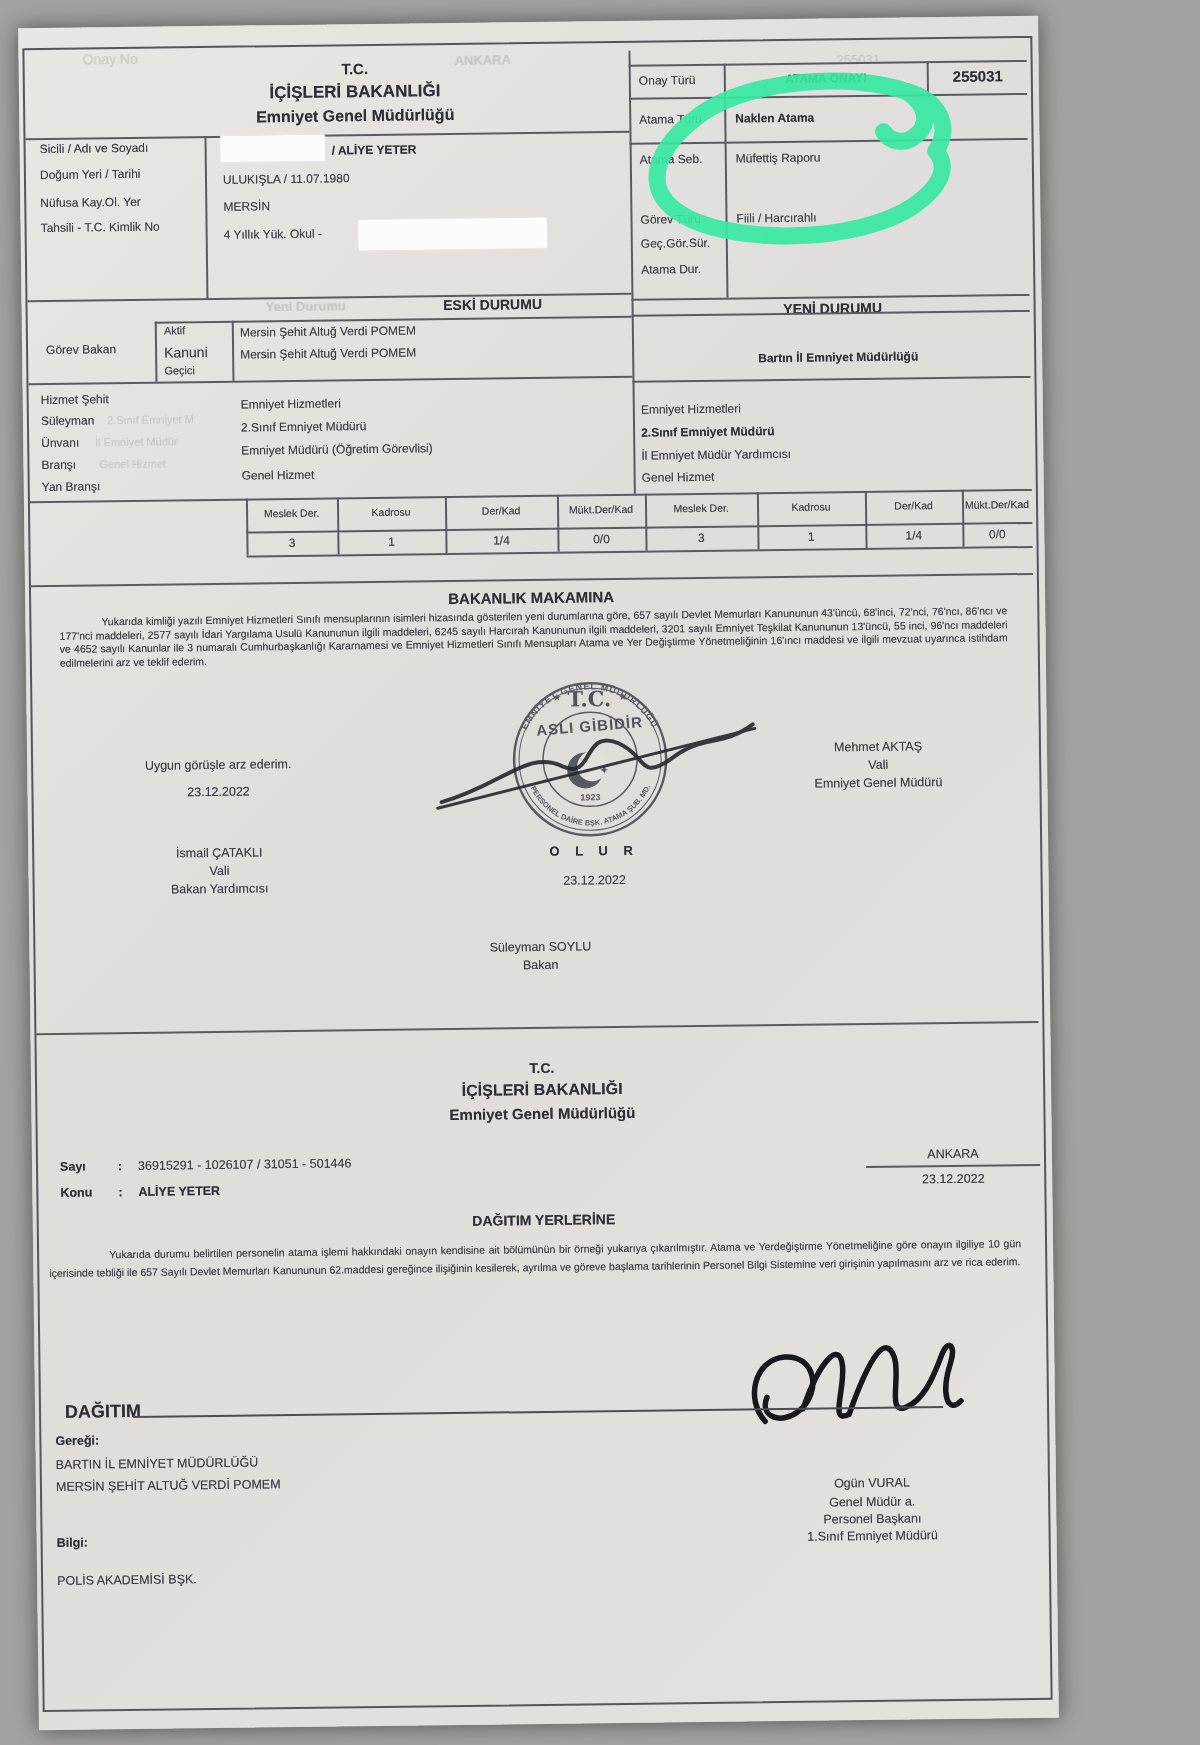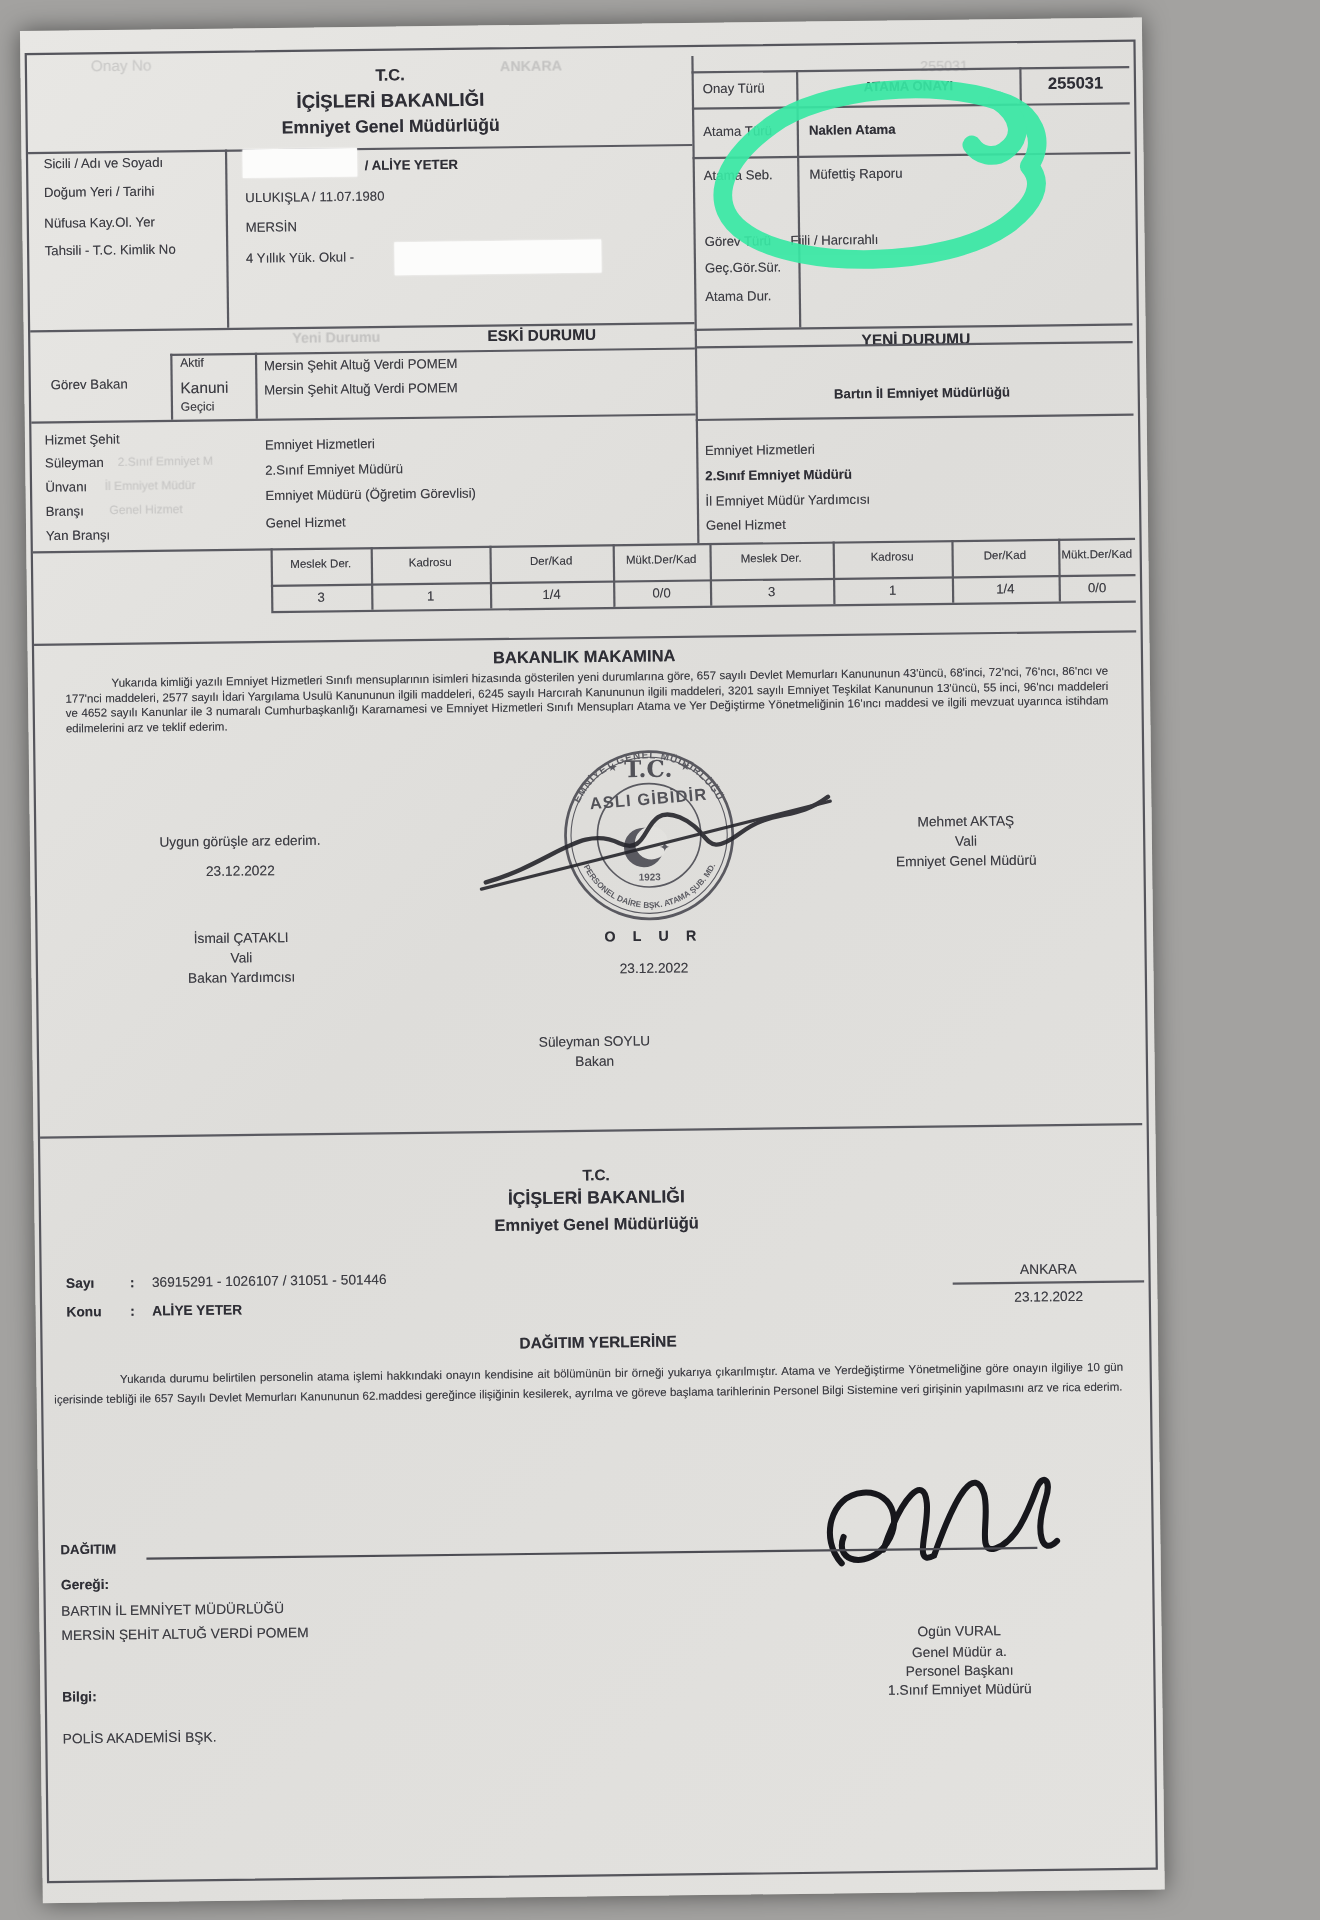--- a/index.html
+++ b/index.html
@@ -43,21 +43,21 @@
 
   <div class="t" style="left:614px;top:31px">Onay Türü</div>
   <div class="t b c" style="left:702px;top:31px;width:198px">ATAMA ONAYI</div>
   <div class="t b c" style="left:904px;top:29px;width:98px;font-size:15px">255031</div>
 
   <div class="t" style="left:614px;top:70px">Atama Türü</div>
   <div class="t b" style="left:710px;top:70px">Naklen Atama</div>
   <div class="t" style="left:614px;top:110px">Atama Seb.</div>
   <div class="t" style="left:710px;top:110px">Müfettiş Raporu</div>
   <div class="t" style="left:614px;top:170px">Görev Türü</div>
-  <div class="t" style="left:692px;top:170px">Fiili / Harcırahlı</div>
+  <div class="t" style="left:710px;top:170px">Fiili / Harcırahlı</div>
   <div class="t" style="left:614px;top:194px">Geç.Gör.Sür.</div>
   <div class="t" style="left:614px;top:220px">Atama Dur.</div>
 
   <svg style="left:600px;top:14px;width:360px;height:200px" viewBox="0 0 360 200">
     <g fill="none" stroke="#38e8a4" stroke-width="17" stroke-linecap="round" opacity="0.92">
       <path d="M 310,98 C 326,76 316,48 282,38 C 226,18 124,24 76,58 C 28,92 16,132 52,156 C 100,190 232,190 288,152 C 314,134 324,114 310,98"></path>
       <path d="M 282,38 C 302,52 306,72 288,84 C 278,91 264,88 258,78"></path>
     </g>
   </svg>
 
@@ -211,21 +211,21 @@
   <div class="t b c" style="left:280px;top:1168px;width:450px;font-size:14px">DAĞITIM YERLERİNE</div>
   <div class="t j" style="left:10px;top:1196px;width:972px;font-size:10.5px;line-height:18px;text-indent:60px">Yukarıda durumu belirtilen personelin atama işlemi hakkındaki onayın kendisine ait bölümünün bir örneği yukarıya çıkarılmıştır. Atama ve Yerdeğiştirme Yönetmeliğine göre onayın ilgiliye 10 gün içerisinde tebliği ile 657 Sayılı Devlet Memurları Kanununun 62.maddesi gereğince ilişiğinin kesilerek, ayrılma ve göreve başlama tarihlerinin Personel Bilgi Sistemine veri girişinin yapılmasını arz ve rica ederim.</div>
 
   <svg style="left:696px;top:1288px;width:230px;height:130px" viewBox="0 0 230 130">
     <g fill="none" stroke="#17171c" stroke-width="5.5" stroke-linecap="round">
       <path d="M 28,92 C 8,70 18,30 48,28 C 78,26 86,62 62,82 C 44,96 22,88 30,68"></path>
       <path d="M 66,80 C 84,30 104,12 106,38 C 108,62 92,96 112,86 C 134,26 150,6 158,30 C 164,50 150,86 168,80 C 186,74 196,52 206,26 C 212,12 220,18 214,36 C 204,66 210,88 224,74"></path>
     </g>
   </svg>
 
-  <div class="t b" style="left:14px;top:1352px;font-size:12px">DAĞITIM</div>
+  <div class="t b" style="left:24px;top:1352px;font-size:18px">DAĞITIM</div>
   <div class="hl" style="left:92px;top:1367px;width:810px;height:2px;background:#4c4c53"></div>
   <div class="t b" style="left:14px;top:1384px;font-size:12.5px">Gereği:</div>
   <div class="t" style="left:14px;top:1408px;font-size:12.5px">BARTIN İL EMNİYET MÜDÜRLÜĞÜ</div>
   <div class="t" style="left:14px;top:1430px;font-size:12.5px">MERSİN ŞEHİT ALTUĞ VERDİ POMEM</div>
 
   <div class="t c" style="left:700px;top:1436px;width:260px;font-size:12.5px">Ogün VURAL</div>
   <div class="t c" style="left:700px;top:1455px;width:260px;font-size:12.5px">Genel Müdür a.</div>
   <div class="t c" style="left:700px;top:1472px;width:260px;font-size:12.5px">Personel Başkanı</div>
   <div class="t c" style="left:700px;top:1489px;width:260px;font-size:12.5px">1.Sınıf Emniyet Müdürü</div>
 

